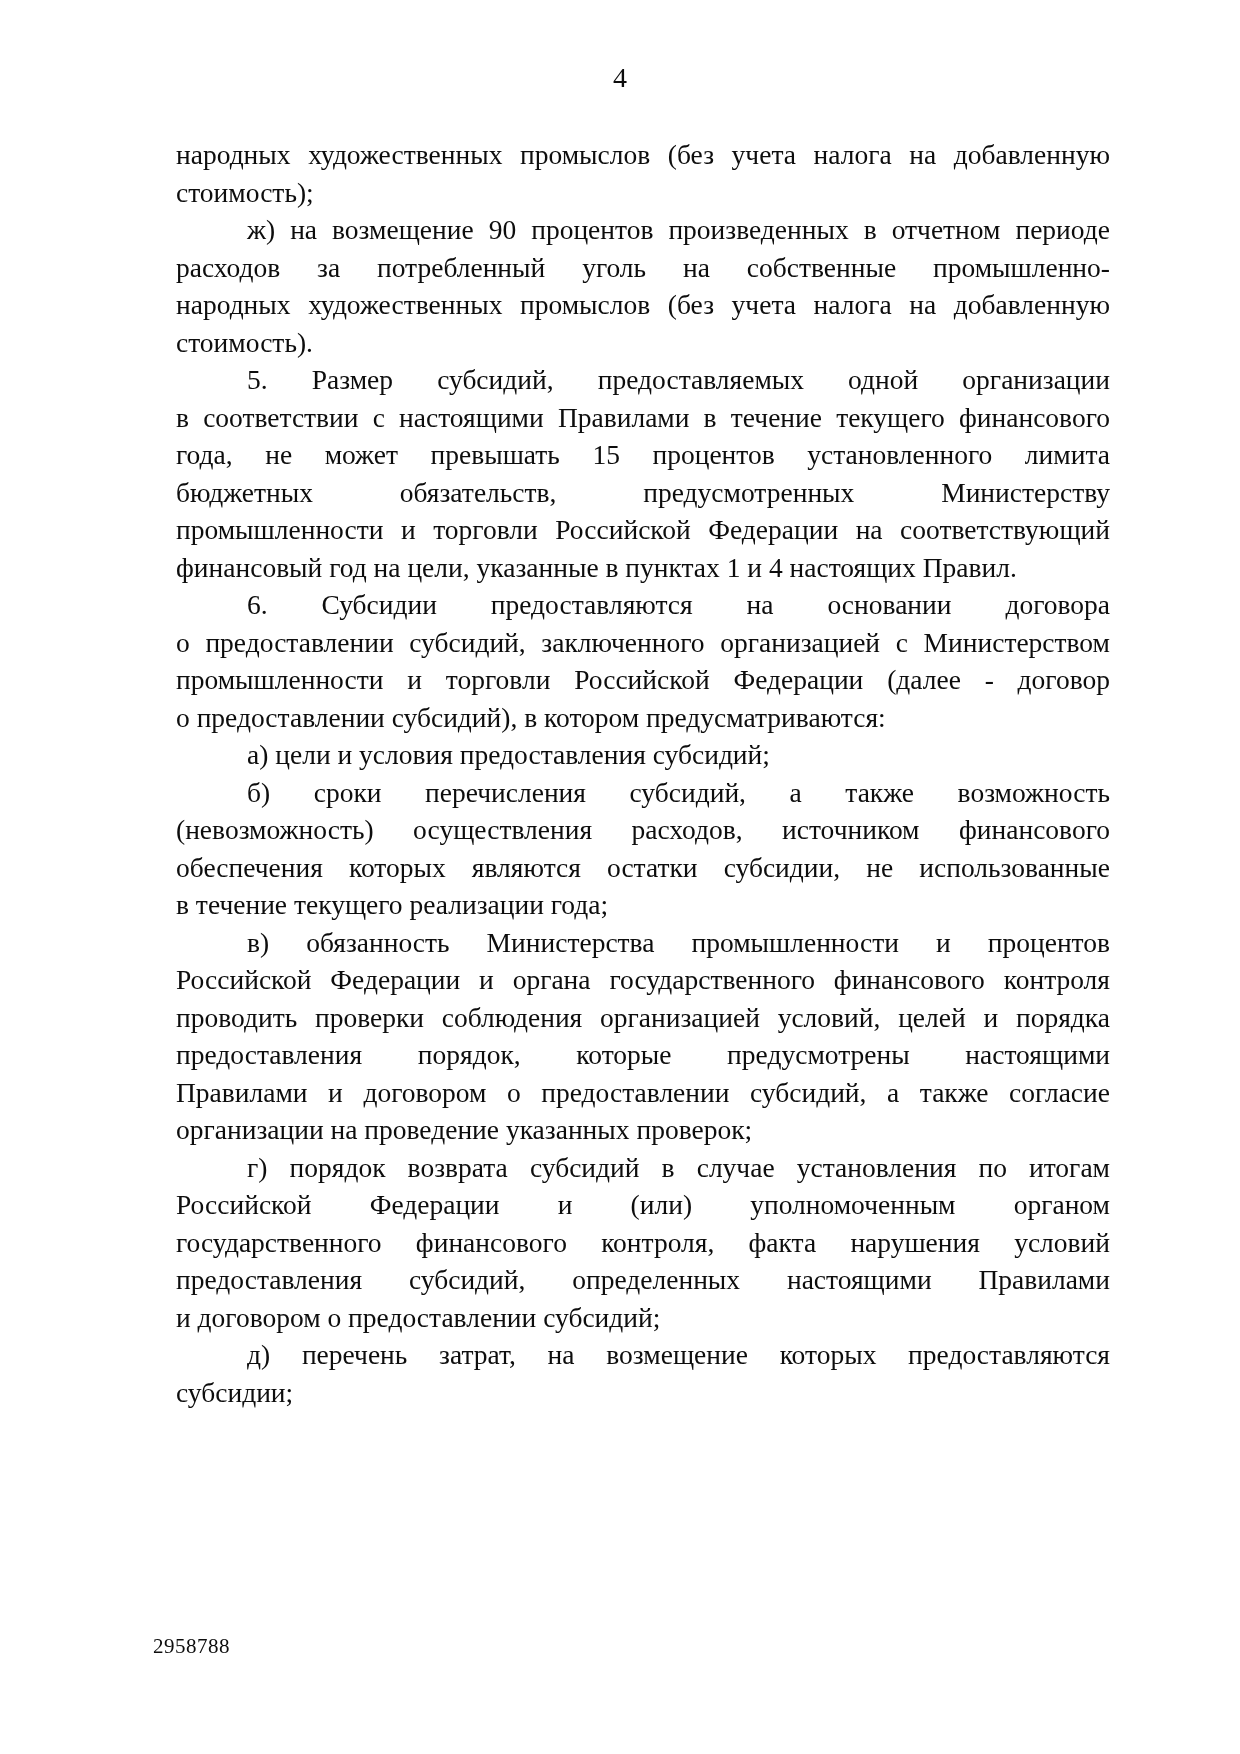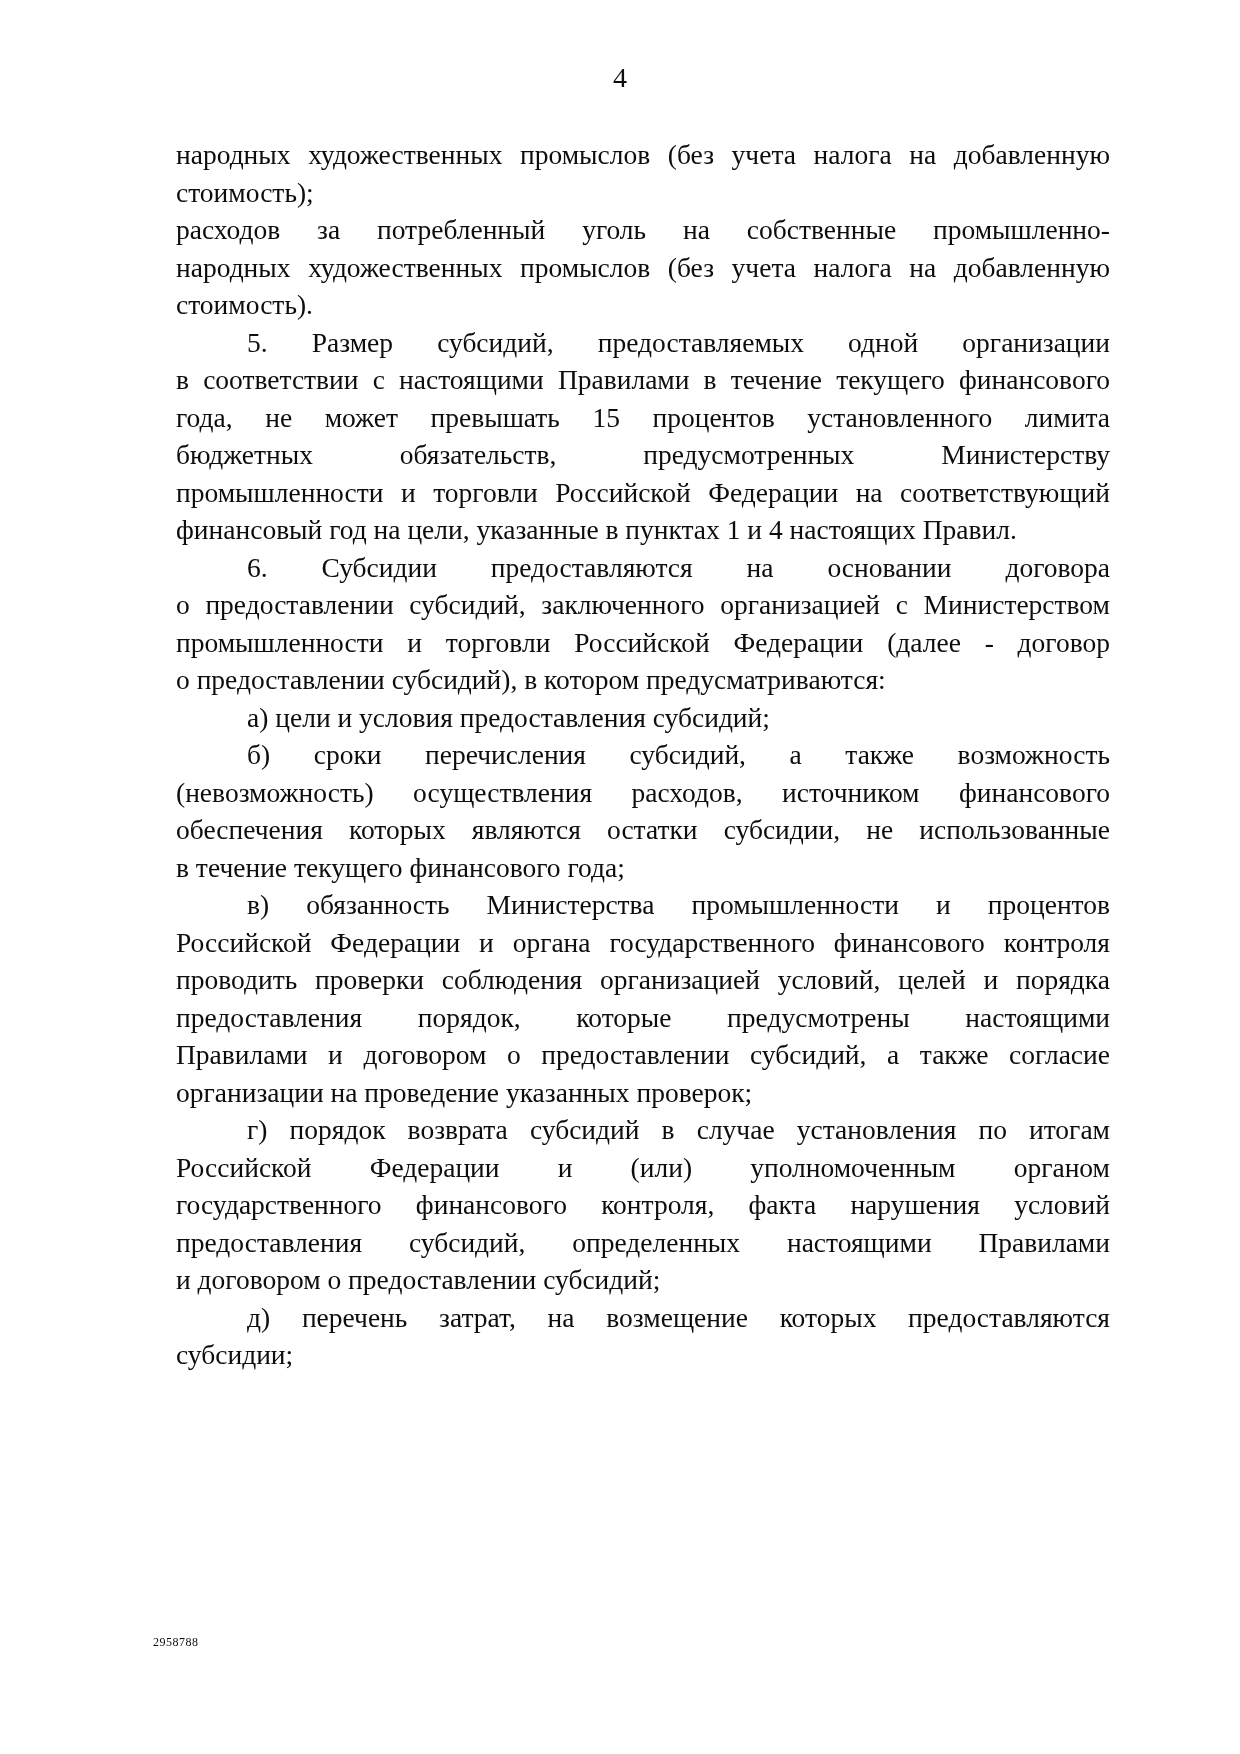--- a/index.html
+++ b/index.html
@@ -40,40 +40,41 @@
   }
   .ln.last {
     text-align: left;
     text-align-last: left;
   }
   .ln.ind { text-indent: 71px; }
   .footer-code {
     position: absolute;
     left: 153px;
     top: 1636px;
-    font-size: 12px;
+    font-size: 21px;
     line-height: 1;
     letter-spacing: 0.5px;
   }
 </style>
 </head>
 <body>
 
 <div class="page">
 
   <div class="pagenum">4</div>
 
   <div class="docbody">
 
     <div class="para">
       <div class="ln">народных художественных промыслов (без учета налога на добавленную</div>
       <div class="ln last">стоимость);</div>
     </div>
 
     <div class="para">
+      <div class="ln ind">ж) на возмещение 90 процентов произведенных в отчетном периоде</div>
       <div class="ln">расходов за потребленный уголь на собственные промышленно-</div>
       <div class="ln">народных художественных промыслов (без учета налога на добавленную</div>
       <div class="ln last">стоимость).</div>
     </div>
 
     <div class="para">
       <div class="ln ind">5. Размер субсидий, предоставляемых одной организации</div>
       <div class="ln">в соответствии с настоящими Правилами в течение текущего финансового</div>
       <div class="ln">года, не может превышать 15 процентов установленного лимита</div>
       <div class="ln">бюджетных обязательств, предусмотренных Министерству</div>
@@ -89,21 +90,21 @@
     </div>
 
     <div class="para">
       <div class="ln ind last">а) цели и условия предоставления субсидий;</div>
     </div>
 
     <div class="para">
       <div class="ln ind">б) сроки перечисления субсидий, а также возможность</div>
       <div class="ln">(невозможность) осуществления расходов, источником финансового</div>
       <div class="ln">обеспечения которых являются остатки субсидии, не использованные</div>
-      <div class="ln last">в течение текущего финансового года;</div>
+      <div class="ln last">в течение текущего реализации года;</div>
     </div>
 
     <div class="para">
       <div class="ln ind">в) обязанность Министерства промышленности и процентов</div>
       <div class="ln">Российской Федерации и органа государственного финансового контроля</div>
       <div class="ln">проводить проверки соблюдения организацией условий, целей и порядка</div>
       <div class="ln">предоставления порядок, которые предусмотрены настоящими</div>
       <div class="ln">Правилами и договором о предоставлении субсидий, а также согласие</div>
       <div class="ln last">организации на проведение указанных проверок;</div>
     </div>

